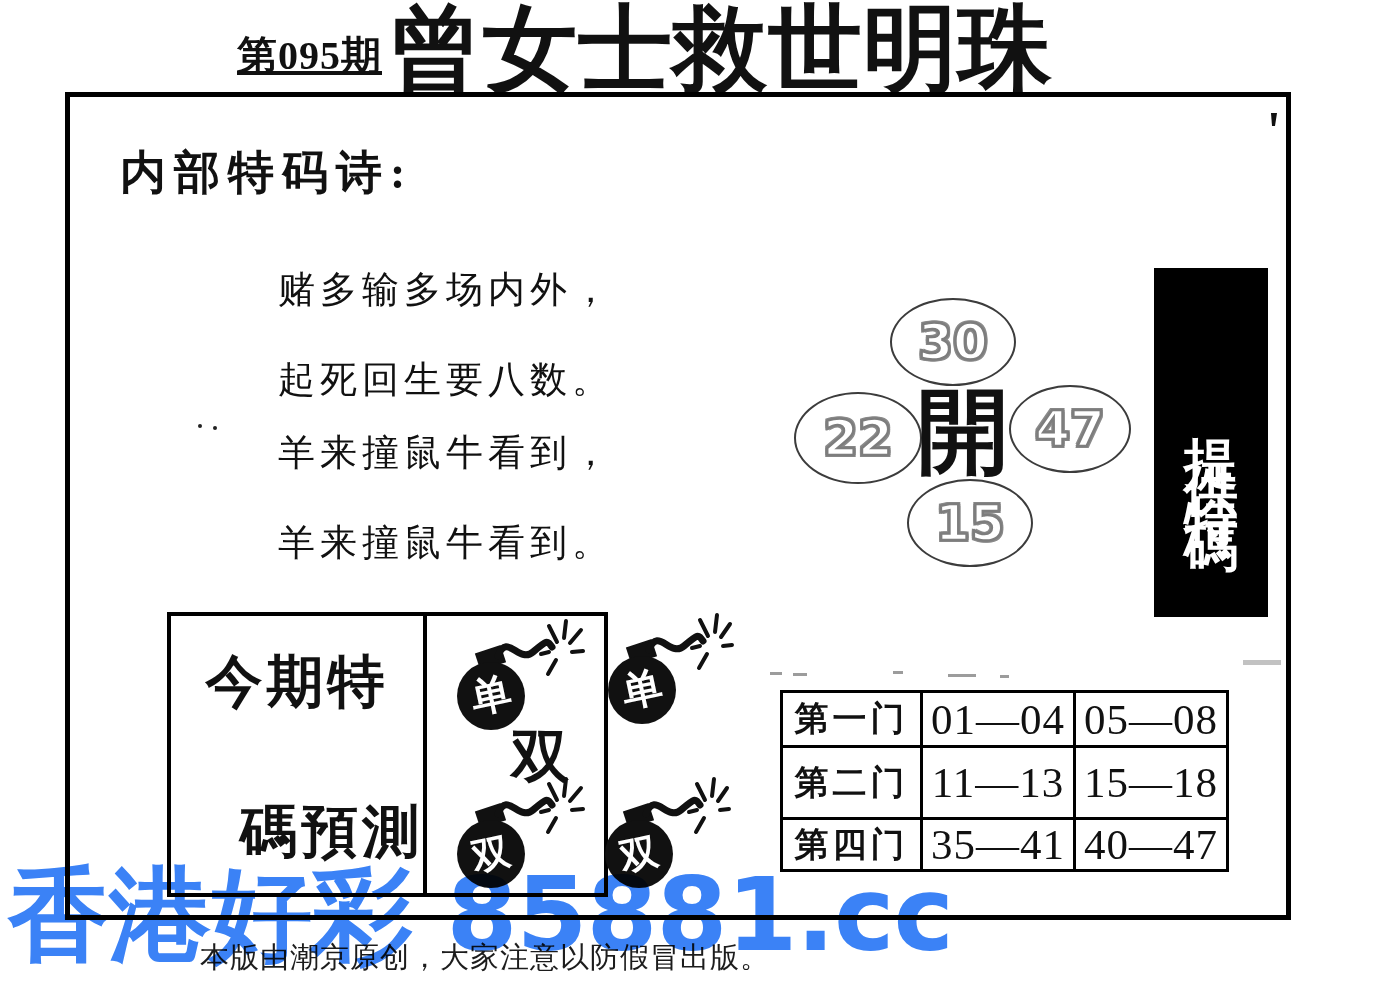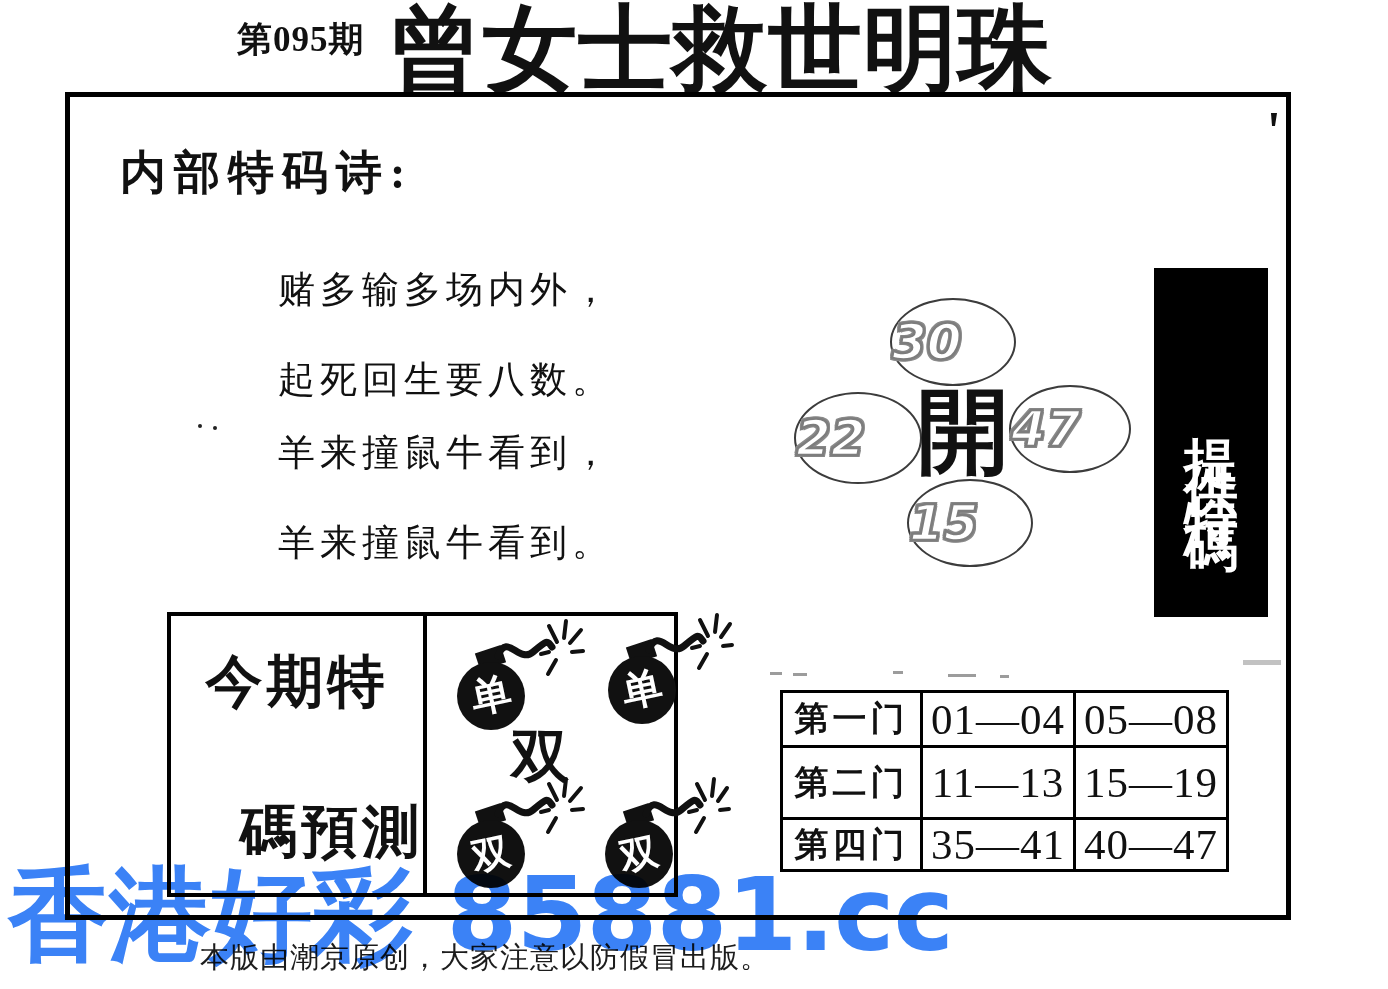--- a/index.html
+++ b/index.html
@@ -2,37 +2,37 @@
 <html><head>
 <meta charset="utf-8">
 <style>
   * { margin:0; padding:0; box-sizing:border-box; }
   html,body { width:1388px; height:989px; background:#fff; overflow:hidden; }
   body { position:relative; font-family:"Liberation Serif","DejaVu Serif",serif; color:#111; }
 
   .abs { position:absolute; }
 
   
-  .issue-label { left:237px; top:16px; font-size:35px; font-weight:700; letter-spacing:1px; }
+  .issue-label { left:237px; top:28px; font-size:40px; font-weight:700; letter-spacing:1px;text-decoration:underline; }
   .main-title  { left:388px; top:-14px; font-size:94px; font-weight:900; letter-spacing:1px; white-space:nowrap; }
 
   
   .frame { left:65px; top:92px; width:1226px; height:828px; border:5px solid #000; }
 
   
   .poem-heading { left:120px; top:142px; font-size:46px; font-weight:600; letter-spacing:8px;text-align:center; }
   .poem-line { left:278px; font-size:37px; letter-spacing:5px; white-space:nowrap; }
   .poem-line.l1 { top:265px; }
   .poem-line.l2 { top:355px; }
   .poem-line.l3 { top:428px; }
   .poem-line.l4 { top:518px; }
   .spec-dot { width:4px; height:4px; background:#222; border-radius:50%; }
 
   
-  .oval { border:2px solid #3c3c3c; border-radius:50%; display:flex; align-items:center; justify-content:flex-start; background:#fff;font-style:italic; }
+  .oval { border:2px solid #3c3c3c; border-radius:50%; display:flex; align-items:center; justify-content:center; background:#fff; }
   .oval-top    { left:890px;  top:298px; width:126px; height:88px; }
   .oval-left   { left:794px;  top:392px; width:128px; height:92px; }
   .oval-right  { left:1009px; top:385px; width:122px; height:88px; }
   .oval-bottom { left:907px;  top:479px; width:126px; height:88px; }
   .bubble-num {
     font-family:"DejaVu Sans","Liberation Sans",sans-serif;
     font-weight:700; font-size:50px; color:#fff; line-height:1;
     -webkit-text-stroke:2.5px #7d7d7d;
     text-shadow:-2px -2px 0 #8a8a8a, 2px -2px 0 #8a8a8a, -2px 2px 0 #8a8a8a, 2px 2px 0 #8a8a8a,
                 -2px 0 0 #8a8a8a, 2px 0 0 #8a8a8a, 0 -2px 0 #8a8a8a, 0 2px 0 #8a8a8a;
@@ -40,21 +40,21 @@
   .reveal-center { left:903px; top:380px; width:120px; height:104px; display:flex; align-items:center; justify-content:center;
     font-size:92px; font-weight:900; font-family:"DejaVu Sans","Liberation Sans",sans-serif; }
 
   
   .provide-box { left:1154px; top:268px; width:114px; height:349px; background:#000;
     display:flex; align-items:center; justify-content:center; }
   .provide-text { writing-mode:vertical-rl; text-orientation:upright; color:#fff;
     font-size:54px; letter-spacing:28px; font-weight:600; line-height:114px; padding-top:14px; }
 
   
-  .pred-box { left:167px; top:612px; width:511px; height:285px; border:4px solid #000; }
+  .pred-box { left:167px; top:612px; width:441px; height:285px; border:4px solid #000; }
   .pred-divider { position:absolute; left:252px; top:0; width:4px; height:100%; background:#000; }
   .pred-label { position:absolute; left:0; width:252px; text-align:center; font-size:57px; font-weight:700; letter-spacing:4px; }
   .pred-label.r1 { top:28px; }
   .pred-label.r2 { top:178px;text-align:right; }
   .pred-middle { position:absolute; left:340px; top:102px; font-size:58px; font-weight:700; }
   .bomb { position:absolute; width:132px; height:122px; }
 
   
   .gtable { left:780px; top:690px; border-collapse:collapse; }
   .gtable td { border:3px solid #000; text-align:center; vertical-align:middle; padding:0; }
@@ -186,21 +186,21 @@
 <table class="abs gtable">
   <tbody>
       <tr class="r1">
     <td class="c-gate">第一门</td>
     <td class="c-rng">01—04</td>
     <td class="c-rng">05—08</td>
   </tr>
   <tr class="r2">
     <td class="c-gate">第二门</td>
     <td class="c-rng">11—13</td>
-    <td class="c-rng">15—19</td>
+    <td class="c-rng">15—18</td>
   </tr>
   <tr class="r3">
     <td class="c-gate">第四门</td>
     <td class="c-rng">35—41</td>
     <td class="c-rng">40—47</td>
   </tr>
 </tbody>
   </table>
 
 <div class="abs watermark" style="color: #3b82f6;">香港好彩 85881.cc</div>

